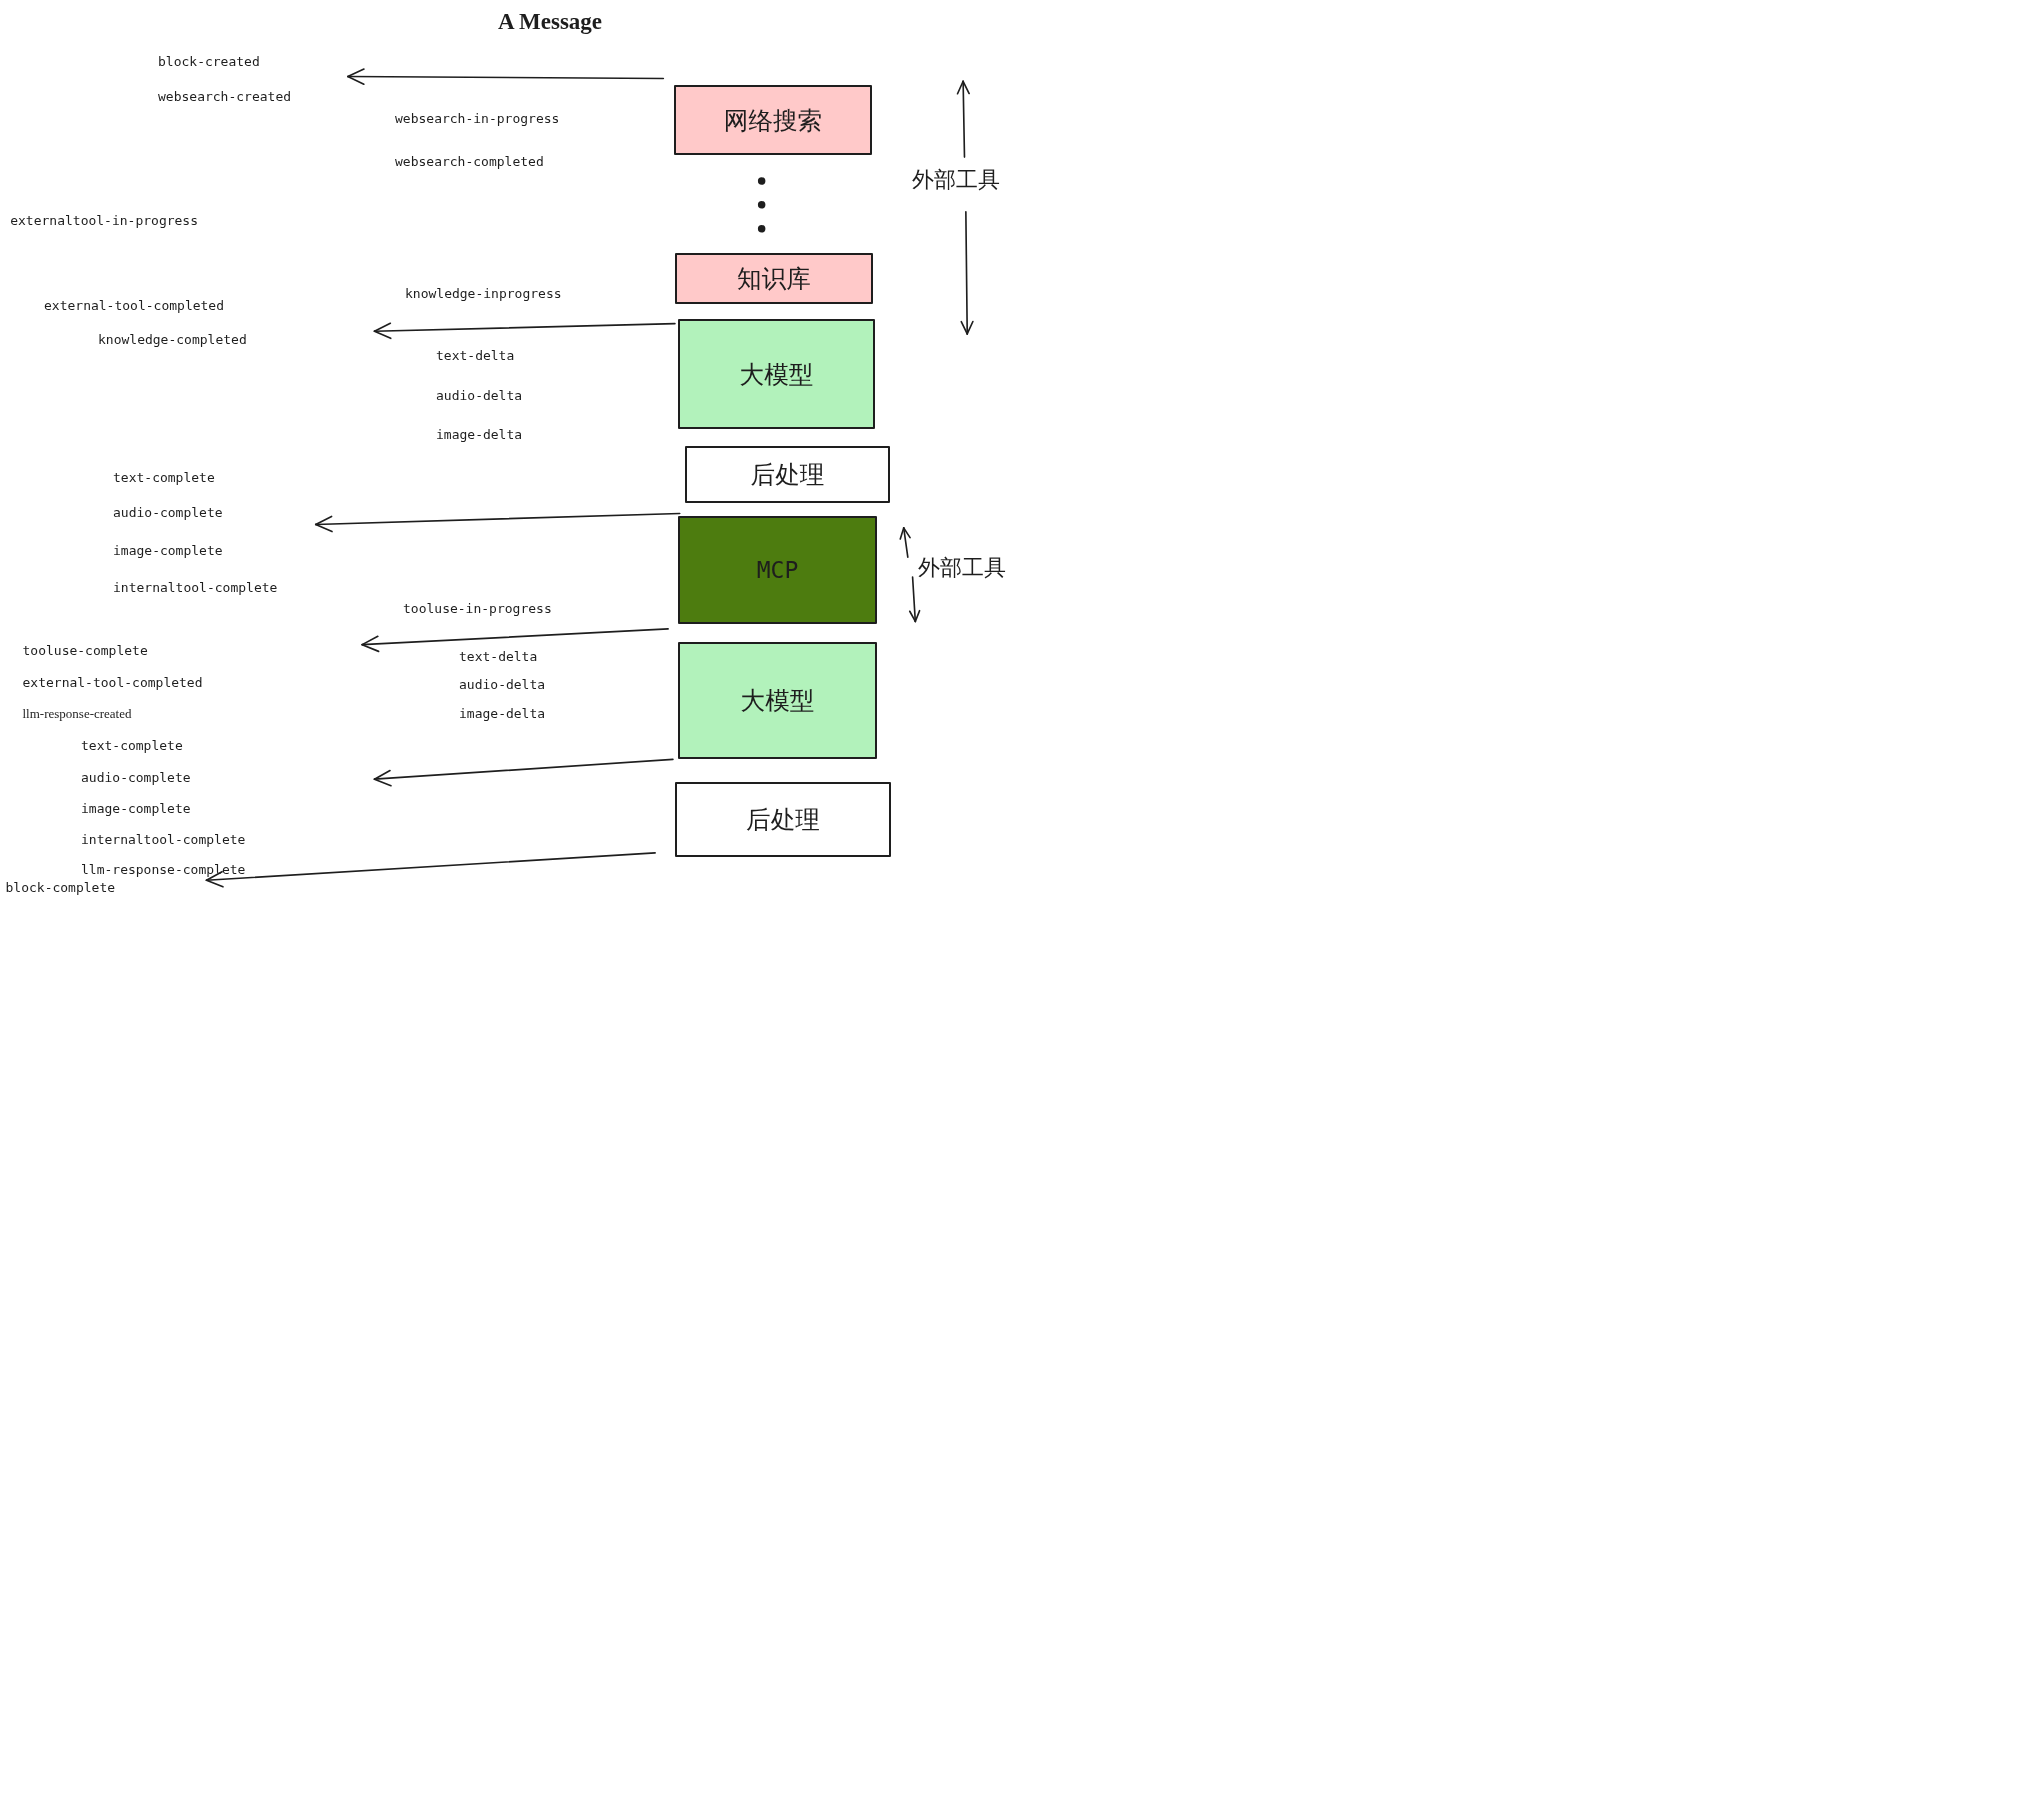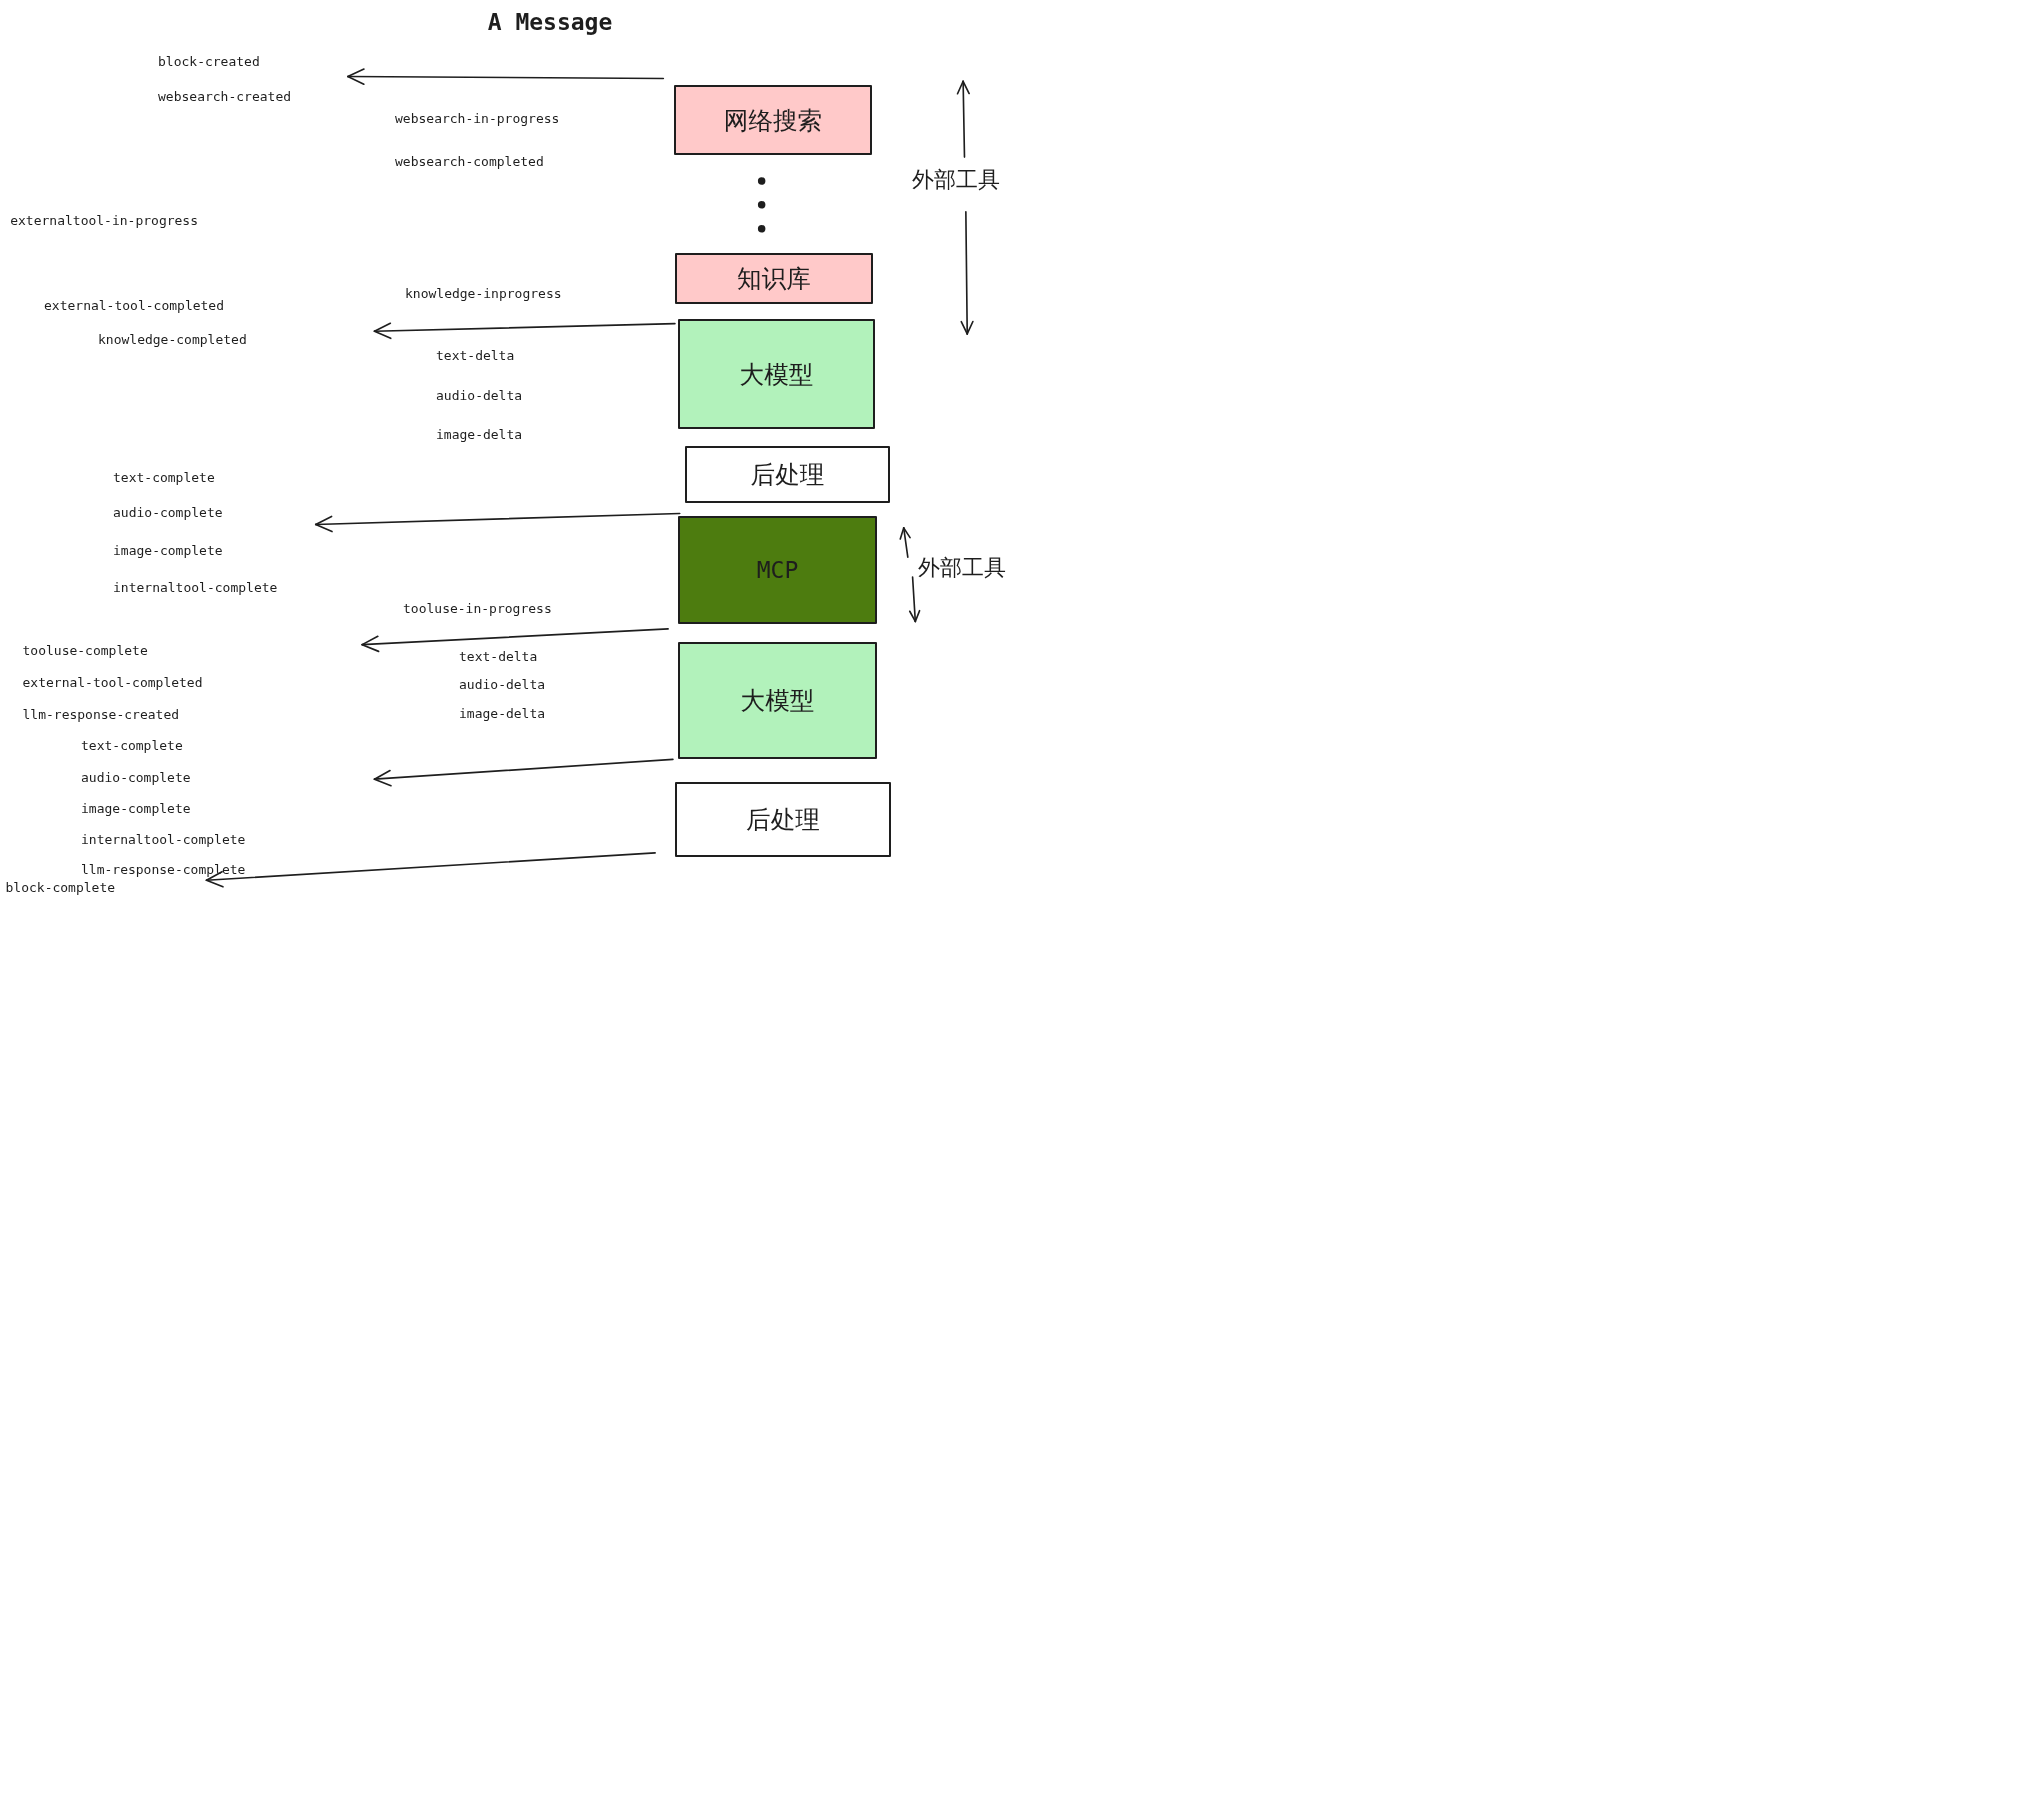--- a/index.html
+++ b/index.html
@@ -108,42 +108,42 @@
         <line x1="1340" y1="910" x2="1346.2825767118022" y2="894.2035057731052" stroke="#1e1e1e" stroke-width="2.4" stroke-linecap="round"></line>
         <line x1="1340" y1="910" x2="1331.8279786894693" y2="895.0930194975565" stroke="#1e1e1e" stroke-width="2.4" stroke-linecap="round"></line>
       </g>
       <g>
         <circle cx="1115" cy="265" r="5.5" fill="#1e1e1e"></circle>
         <circle cx="1115" cy="300" r="5.5" fill="#1e1e1e"></circle>
         <circle cx="1115" cy="335" r="5.5" fill="#1e1e1e"></circle>
       </g>
     </svg>
 
-  <div class="title" style="left:550px;top:22px;">A Message</div>
+  <div class="title" style="left:550px;top:22px;font-family:Liberation Serif, serif;">A Message</div>
 
   <div id="events">
       <div class="evt" style="left: 158px; top: 61px;">block-created</div>
       <div class="evt" style="left: 158px; top: 96px;">websearch-created</div>
       <div class="evt" style="left: 395px; top: 118px;">websearch-in-progress</div>
       <div class="evt" style="left: 395px; top: 161px;">websearch-completed</div>
       <div class="evt" style="left: 10.2px; top: 220px;">externaltool-in-progress</div>
       <div class="evt" style="left: 405px; top: 293px;">knowledge-inprogress</div>
       <div class="evt" style="left: 44px; top: 305px;">external-tool-completed</div>
       <div class="evt" style="left: 98px; top: 339px;">knowledge-completed</div>
       <div class="evt" style="left: 436px; top: 355px;">text-delta</div>
       <div class="evt" style="left: 436px; top: 395px;">audio-delta</div>
       <div class="evt" style="left: 436px; top: 434px;">image-delta</div>
       <div class="evt" style="left: 113px; top: 477px;">text-complete</div>
       <div class="evt" style="left: 113px; top: 512px;">audio-complete</div>
       <div class="evt" style="left: 113px; top: 550px;">image-complete</div>
       <div class="evt" style="left: 113px; top: 587px;">internaltool-complete</div>
       <div class="evt" style="left: 403px; top: 608px;">tooluse-in-progress</div>
       <div class="evt" style="left: 22.5px; top: 650px;">tooluse-complete</div>
       <div class="evt" style="left: 22.5px; top: 682px;">external-tool-completed</div>
-      <div class="evt" style="left: 22.5px; top: 714px;">llm-response-created</div>
+      <div class="evt" style="left: 22.5px; top: 714px; font-family: Liberation Serif, serif;">llm-response-created</div>
       <div class="evt" style="left: 459px; top: 656px;">text-delta</div>
       <div class="evt" style="left: 459px; top: 684px;">audio-delta</div>
       <div class="evt" style="left: 459px; top: 713px;">image-delta</div>
       <div class="evt" style="left: 81px; top: 745px;">text-complete</div>
       <div class="evt" style="left: 81px; top: 777px;">audio-complete</div>
       <div class="evt" style="left: 81px; top: 808px;">image-complete</div>
       <div class="evt" style="left: 81px; top: 839px;">internaltool-complete</div>
       <div class="evt" style="left: 81px; top: 869px;">llm-response-complete</div>
       <div class="evt" style="left: 5.5px; top: 887px;">block-complete</div>
     </div>

